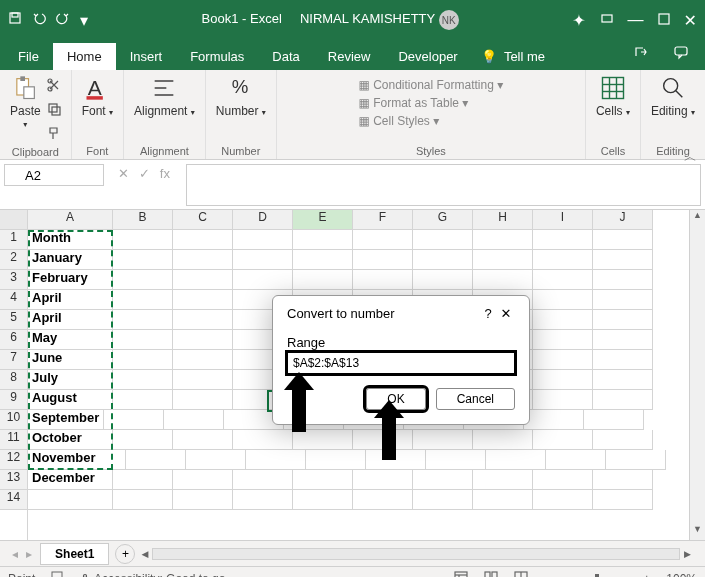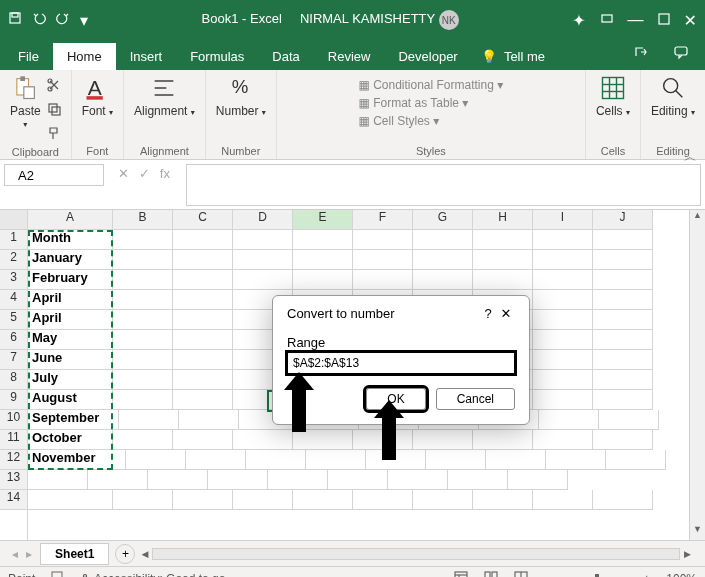--- a/index.html
+++ b/index.html
@@ -16,21 +16,21 @@
   .tabs .tell-me { display: flex; align-items: center; gap: 6px; padding: 6px 10px; font-size: 13px; }
   .tabs .spacer { flex: 1; }
   .ribbon { background: #f3f2f1; height: 90px; display: flex; border-bottom: 1px solid #d0d0d0; }
   .ribbon-group { border-right: 1px solid #e0e0e0; padding: 4px 10px 2px 10px; display: flex; flex-direction: column; align-items: center; justify-content: space-between; }
   .ribbon-group .label { font-size: 11px; color: #666; padding-top: 2px; }
   .ribbon-icon { display: flex; flex-direction: column; align-items: center; gap: 2px; font-size: 12px; color: #333; }
   .ribbon-icon svg { width: 28px; height: 28px; }
   .styles-group { flex: 1; }
   .styles-items { font-size: 12px; color: #888; display: flex; flex-direction: column; gap: 4px; padding: 4px; }
   .formula-bar { height: 50px; display: flex; border-bottom: 1px solid #d0d0d0; }
-  .name-box { width: 100px; border: 1px solid #ccc; margin: 4px; padding: 2px 13px; font-size: 13px; height: 22px; }
+  .name-box { width: 100px; border: 1px solid #ccc; margin: 4px; padding: 2px 20px; font-size: 13px; height: 22px; }
   .fx-area { flex: 1; display: flex; align-items: flex-start; padding: 4px; gap: 10px; }
   .fx-btns { color: #aaa; font-size: 13px; display: flex; gap: 10px; padding: 2px 6px; }
   .formula-input { flex: 1; border: 1px solid #ccc; height: 42px; padding: 2px; }
   .grid-area { position: relative; display: flex; height: 330px; }
   .row-headers { width: 28px; border-right: 1px solid #d4d4d4; }
   .row-header { height: 20px; border-bottom: 1px solid #d4d4d4; font-size: 12px; text-align: center; color: #333; background: #f0f0f0; }
   .col-headers { display: flex; height: 20px; }
   .col-header { border-right: 1px solid #d4d4d4; border-bottom: 1px solid #d4d4d4; font-size: 12px; text-align: center; background: #f0f0f0; color: #333; }
   .col-header.active { background: #d0ead0; }
   .grid-body { flex: 1; position: relative; }
@@ -362,21 +362,21 @@
           <div class="cell" style="width: 60px;"></div>
           <div class="cell" style="width: 60px;"></div>
           <div class="cell" style="width: 60px;"></div>
           <div class="cell" style="width: 60px;"></div>
           <div class="cell" style="width: 60px;"></div>
           <div class="cell" style="width: 60px;"></div>
           <div class="cell" style="width: 60px;"></div>
           <div class="cell" style="width: 60px;"></div>
         </div>
         <div class="grid-row">
-          <div class="cell" style="width: 91px;">September</div>
+          <div class="cell" style="width: 76px;">September</div>
           <div class="cell" style="width: 60px;"></div>
           <div class="cell" style="width: 60px;"></div>
           <div class="cell" style="width: 60px;"></div>
           <div class="cell" style="width: 60px;"></div>
           <div class="cell" style="width: 60px;"></div>
           <div class="cell" style="width: 60px;"></div>
           <div class="cell" style="width: 60px;"></div>
           <div class="cell" style="width: 60px;"></div>
           <div class="cell" style="width: 60px;"></div>
         </div>
@@ -398,20 +398,21 @@
           <div class="cell" style="width: 60px;"></div>
           <div class="cell" style="width: 60px;"></div>
           <div class="cell" style="width: 60px;"></div>
           <div class="cell" style="width: 60px;"></div>
           <div class="cell" style="width: 60px;"></div>
           <div class="cell" style="width: 60px;"></div>
           <div class="cell" style="width: 60px;"></div>
           <div class="cell" style="width: 60px;"></div>
         </div>
         <div class="grid-row">
+          <div class="cell" style="width: 85px;">December</div>
           <div class="cell" style="width: 60px;"></div>
           <div class="cell" style="width: 60px;"></div>
           <div class="cell" style="width: 60px;"></div>
           <div class="cell" style="width: 60px;"></div>
           <div class="cell" style="width: 60px;"></div>
           <div class="cell" style="width: 60px;"></div>
           <div class="cell" style="width: 60px;"></div>
           <div class="cell" style="width: 60px;"></div>
           <div class="cell" style="width: 60px;"></div>
         </div>

